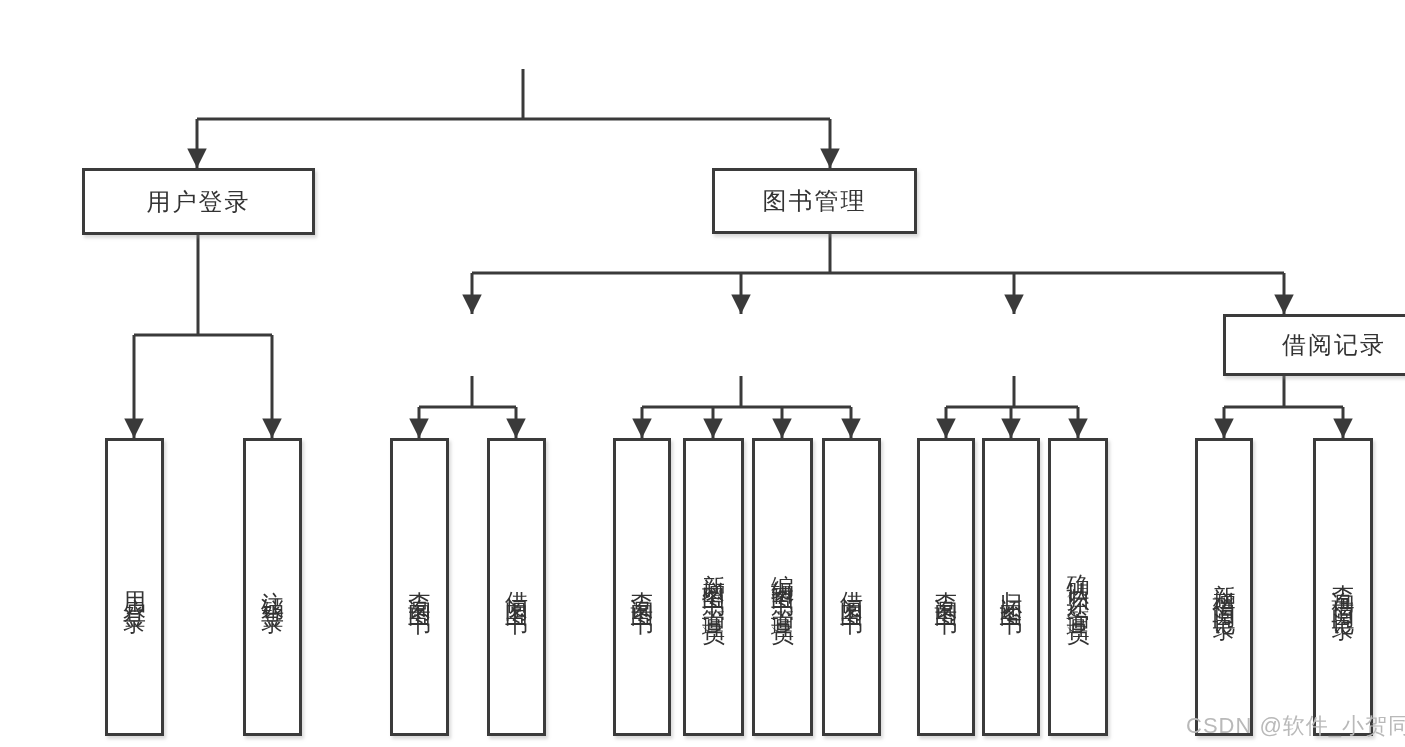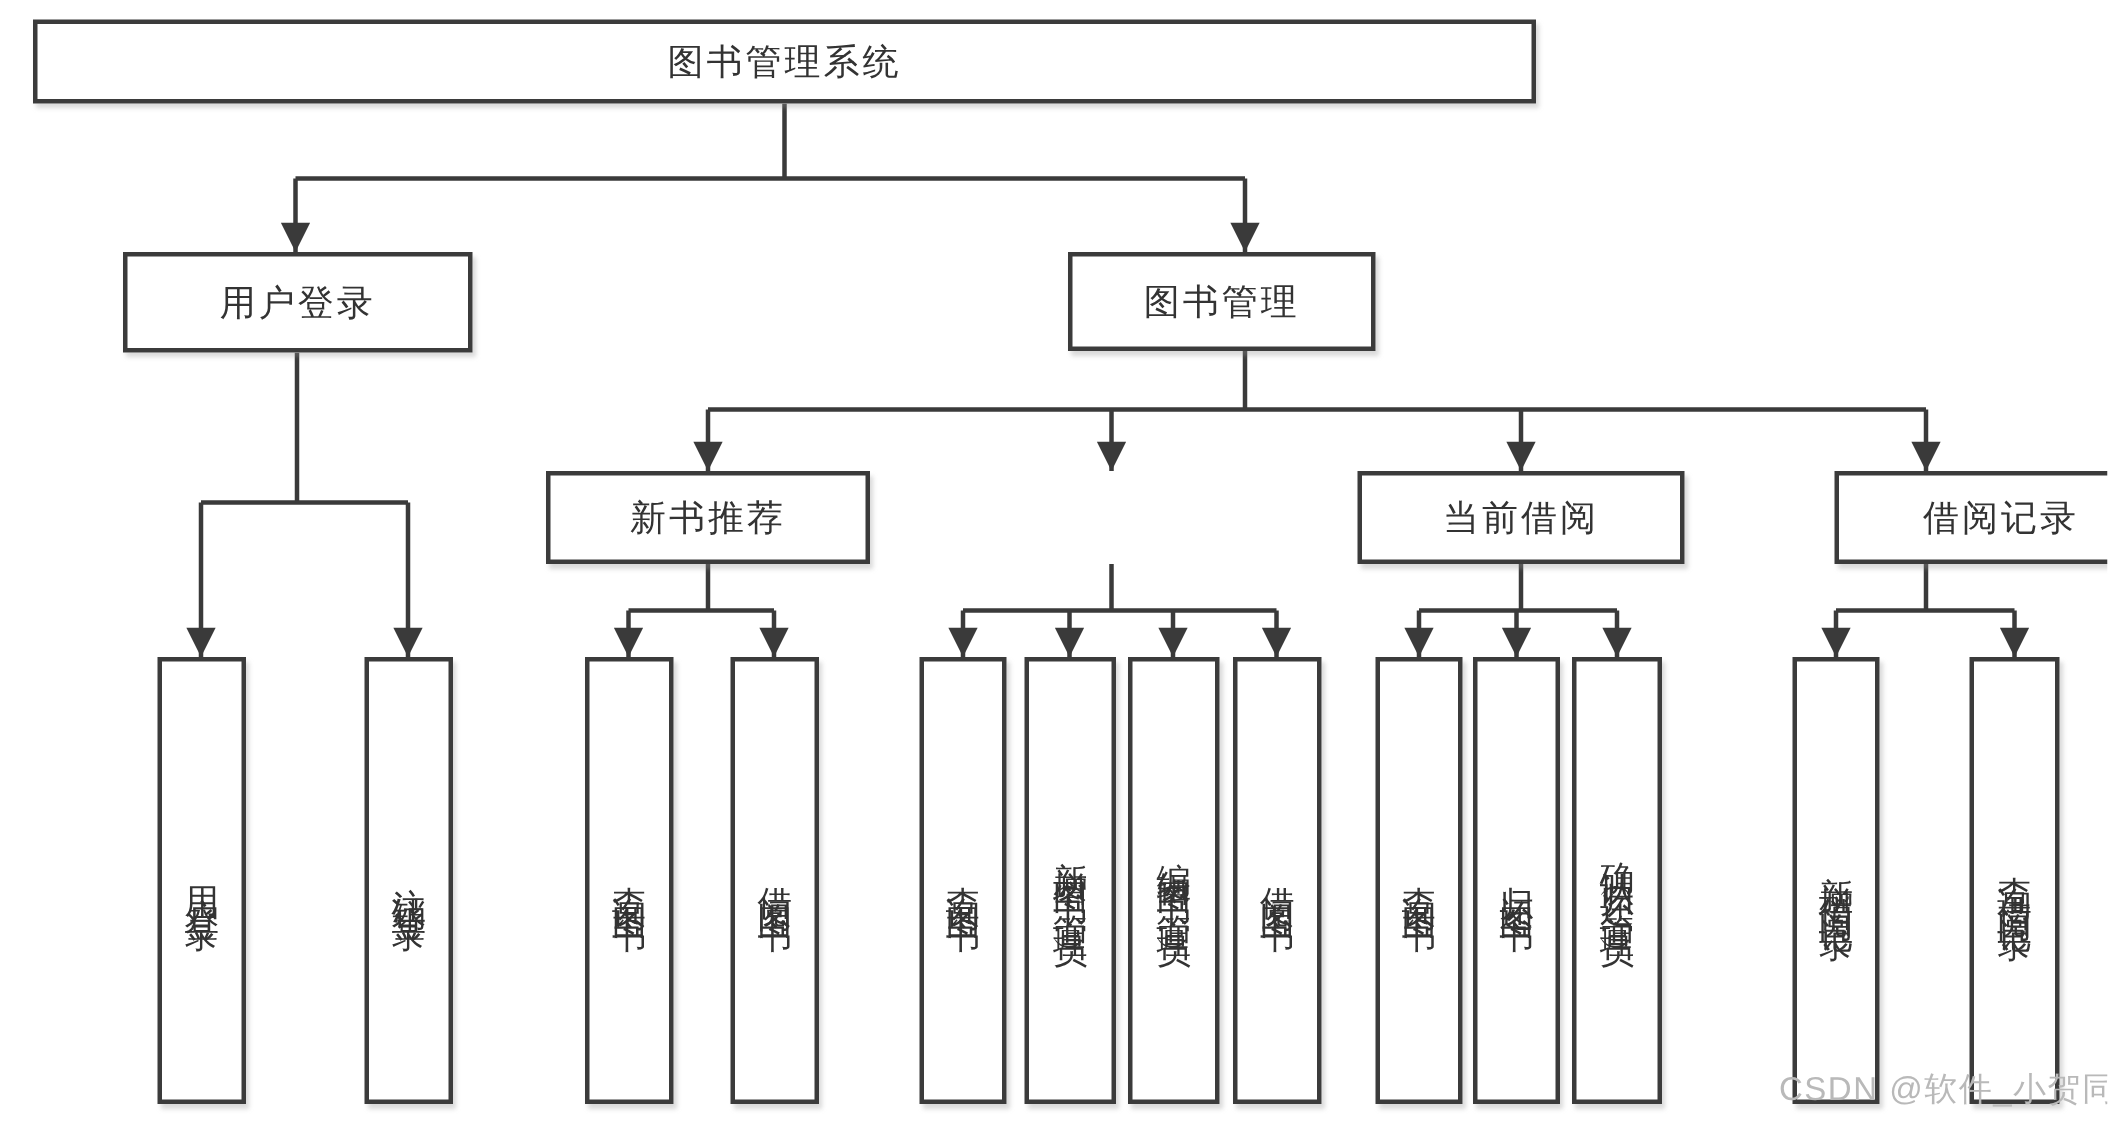--- a/index.html
+++ b/index.html
@@ -110,27 +110,24 @@
     </g>
 
     <g>
       <path class="cline" d="M1284,376 V407"></path>
       <path class="cline" d="M1224,407 H1343"></path>
       <path class="cline" d="M1224,407 V438" marker-end="url(#arrow)"></path>
       <path class="cline" d="M1343,407 V438" marker-end="url(#arrow)"></path>
     </g>
   </svg>
 
-  <div class="box hbox" style="left:22px;top:13px;width:1002px;height:56px">图书管理系统</div>
 
   <div class="box hbox" style="left:82px;top:168px;width:233px;height:67px">用户登录</div>
   <div class="box hbox" style="left:712px;top:168px;width:205px;height:66px">图书管理</div>
 
-  <div class="box hbox" style="left:364px;top:314px;width:216px;height:62px">新书推荐</div>
-  <div class="box hbox" style="left:905px;top:314px;width:218px;height:62px">当前借阅</div>
   <div class="box hbox" style="left:1223px;top:314px;width:222px;height:62px">借阅记录</div>
 
   <div class="box vbox" style="left:105px;top:438px;width:59px;height:298px">用户登录</div>
   <div class="box vbox" style="left:243px;top:438px;width:59px;height:298px">注销登录</div>
 
   <div class="box vbox" style="left:390px;top:438px;width:59px;height:298px">查询图书</div>
   <div class="box vbox" style="left:487px;top:438px;width:59px;height:298px">借阅图书</div>
 
   <div class="box vbox" style="left:613px;top:438px;width:58px;height:298px">查询图书</div>
   <div class="box vbox" style="left:683px;top:438px;width:61px;height:298px">新增图书（管理员）</div>

